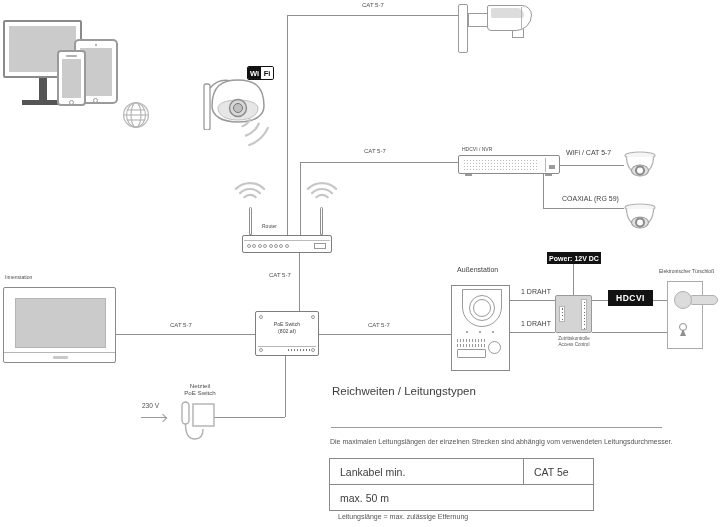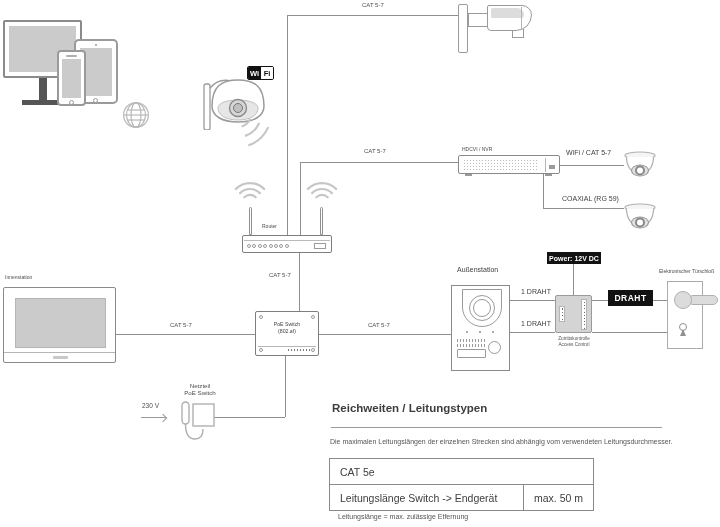--- a/index.html
+++ b/index.html
@@ -223,38 +223,38 @@
   <div class="badge" style="left:547px;top:252px;width:54px;height:12px;font-size:7px;">Power: 12V DC</div>
   <div style="position:absolute;left:555px;top:295px;width:37px;height:38px;background:#d4d4d4;border:1px solid #9a9a9a;border-radius:2px;box-sizing:border-box;">
     <div class="strip" style="left:3px;top:10px;height:16px;"></div>
     <div class="strip" style="left:25px;top:3px;height:31px;"></div>
   </div>
   <div style="position:absolute;left:548px;top:336px;width:52px;text-align:center;font-size:4.6px;line-height:5.6px;color:#555;">
     <div>Zutrittskontrolle</div>
     <div>Access Control</div>
   </div>
 
-  <div class="badge" style="left:608px;top:290px;width:45px;height:16px;font-size:8.5px;letter-spacing:0.5px;">DRAHT</div>
+  <div class="badge" style="left:608px;top:290px;width:45px;height:16px;font-size:8.5px;letter-spacing:0.5px;">HDCVI</div>
 
   <div class="lbl fs5" style="left:659px;top:268px;">Elektronischer Türschloß</div>
   <div class="devbox" style="left:667px;top:281px;width:36px;height:68px;border-color:#ababab;"></div>
   <div style="position:absolute;left:688px;top:295px;width:30px;height:10px;background:#dcdcdc;border:1px solid #b0b0b0;border-radius:5px;box-sizing:border-box;"></div>
   <div style="position:absolute;left:674px;top:291px;width:18px;height:18px;background:#dcdcdc;border:1px solid #b0b0b0;border-radius:50%;box-sizing:border-box;"></div>
   <div class="circ" style="left:679px;top:323px;width:8px;height:8px;border-color:#8f8f8f;"></div>
   <div style="position:absolute;left:680px;top:329px;width:0;height:0;border-left:3px solid transparent;border-right:3px solid transparent;border-bottom:7px solid #8f8f8f;"></div>
 
-  <div class="lbl" style="left:332px;top:402px;font-size:11.5px;color:#3d3d3d;font-weight:bold;">Reichweiten / Leitungstypen</div>
+  <div class="lbl" style="left:332px;top:385px;font-size:11.5px;color:#3d3d3d;">Reichweiten / Leitungstypen</div>
   <div class="hline" style="left:331px;top:427px;width:331px;background:#9a9a9a;"></div>
   <div class="lbl" style="left:330px;top:438px;font-size:7px;color:#555;">Die maximalen Leitungslängen der einzelnen Strecken sind abhängig vom verwendeten Leitungsdurchmesser.</div>
 
   <div class="tbl">
     <div class="tbl-row">
+      <div class="cell-l">Lankabel min.</div>
       <div class="cell-r">CAT 5e</div>
     </div>
     <div class="tbl-row">
-      <div class="cell-l">Leitungslänge Switch -&gt; Endgerät</div>
       <div class="cell-r">max. 50 m</div>
     </div>
   </div>
 
   <div class="lbl" style="left:338px;top:513px;font-size:7px;color:#555;">Leitungslänge = max. zulässige Etfernung</div>
 
 </div>
 
 </body></html>

